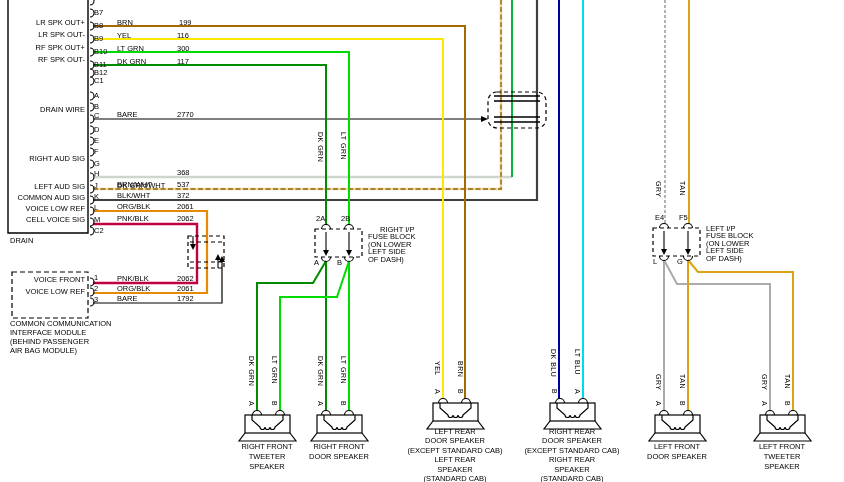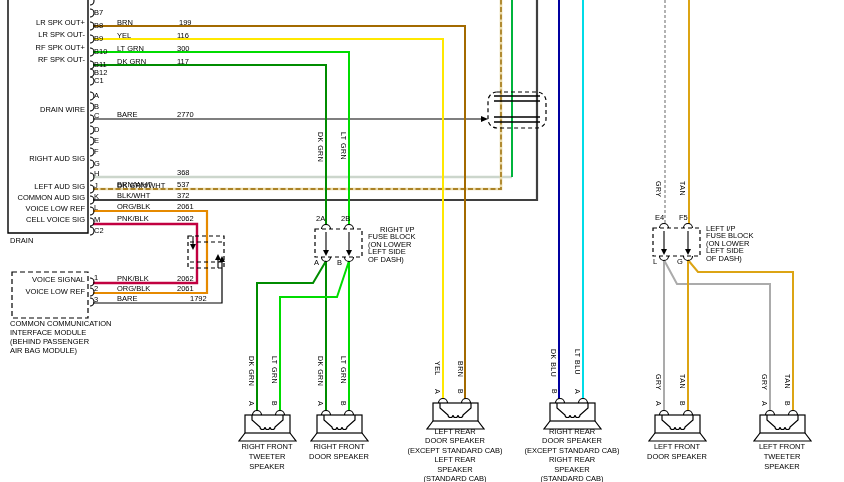--- a/index.html
+++ b/index.html
@@ -171,28 +171,28 @@
 <div class="t" style="left:117px;top:192px">BLK/WHT</div>
 <div class="t" style="left:177px;top:192px">372</div>
 <div class="t" style="left:117px;top:203px">ORG/BLK</div>
 <div class="t" style="left:177px;top:203px">2061</div>
 <div class="t" style="left:117px;top:215px">PNK/BLK</div>
 <div class="t" style="left:177px;top:215px">2062</div>
 
 <div class="t" style="left:94px;top:274px">1</div>
 <div class="t" style="left:94px;top:285px">2</div>
 <div class="t" style="left:94px;top:296px">3</div>
-<div class="t r" style="top:276px">VOICE SIGNAL</div>
+<div class="t r" style="top:276px">VOICE FRONT</div>
 <div class="t r" style="top:288px">VOICE LOW REF</div>
 <div class="t" style="left:117px;top:275px">PNK/BLK</div>
 <div class="t" style="left:177px;top:275px">2062</div>
 <div class="t" style="left:117px;top:285px">ORG/BLK</div>
 <div class="t" style="left:177px;top:285px">2061</div>
 <div class="t" style="left:117px;top:295px">BARE</div>
-<div class="t" style="left:190px;top:295px">1792</div>
+<div class="t" style="left:177px;top:295px">1792</div>
 <div class="t" style="left:10px;top:320px">COMMON COMMUNICATION</div>
 <div class="t" style="left:10px;top:329px">INTERFACE MODULE</div>
 <div class="t" style="left:10px;top:338px">(BEHIND PASSENGER</div>
 <div class="t" style="left:10px;top:347px">AIR BAG MODULE)</div>
 
 <div class="t" style="left:316px;top:215px">2A</div>
 <div class="t" style="left:341px;top:215px">2B</div>
 <div class="t" style="left:314px;top:259px">A</div>
 <div class="t" style="left:337px;top:259px">B</div>
 <div class="t" style="left:380px;top:226px">RIGHT I/P</div>

